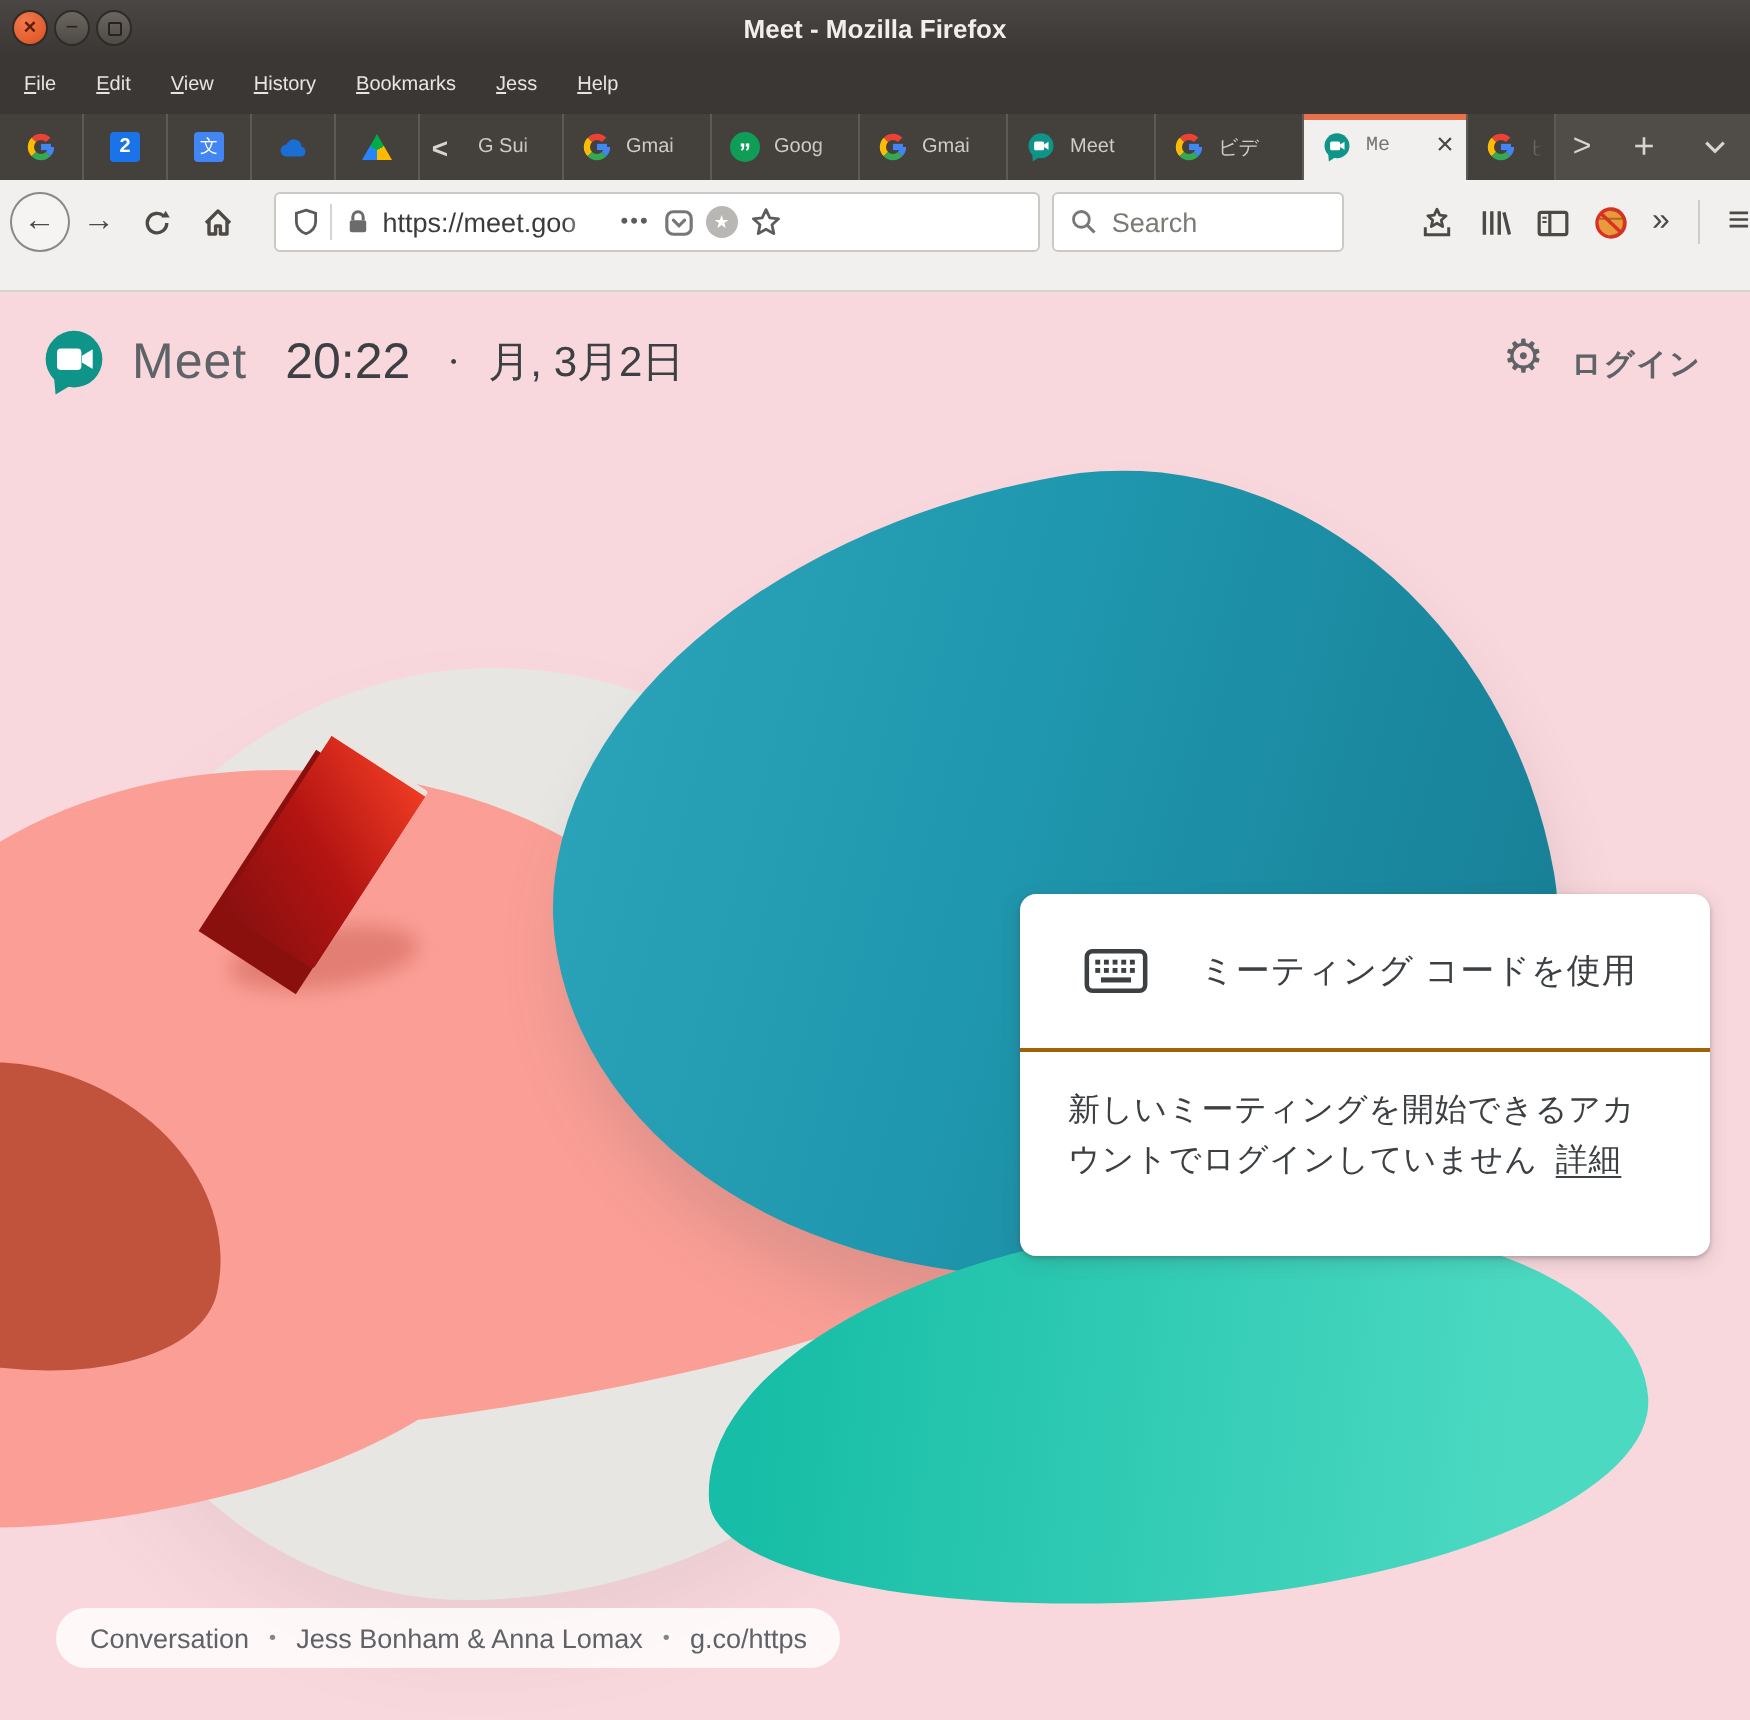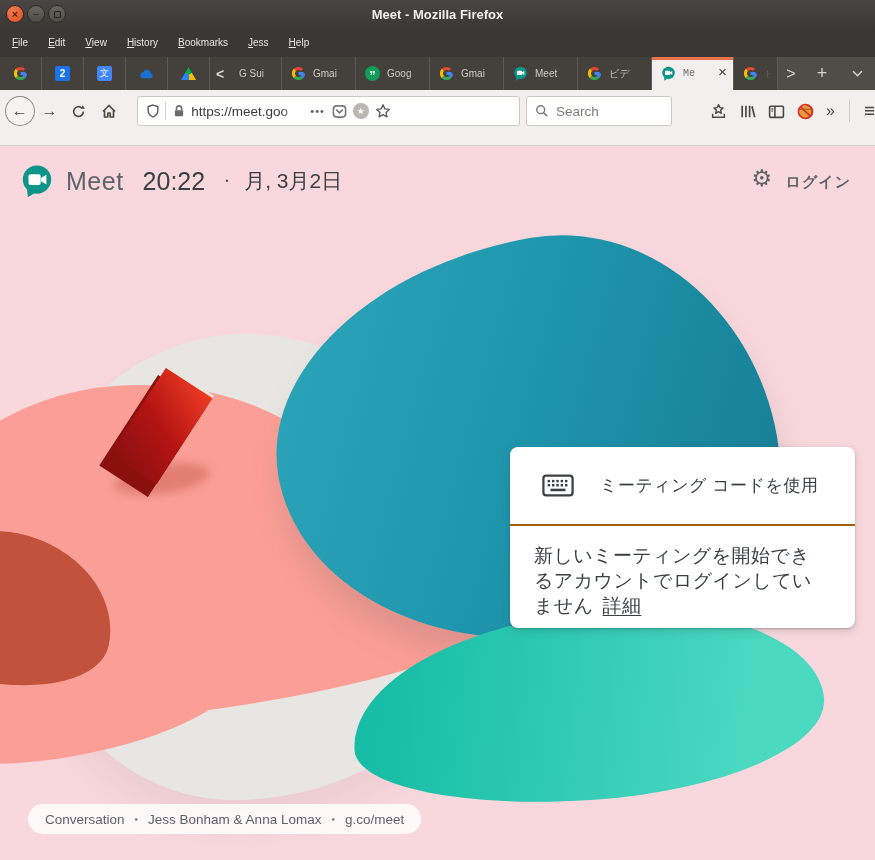--- a/index.html
+++ b/index.html
@@ -113,21 +113,21 @@
   .meet-dot { font-size:15px; color:#3c4043; margin:0 10px 0 14px; }
   .meet-date { font-size:21px; color:#3c4043; }
   .gear { position:absolute; right:103px; top:21px; font-size:23px; color:#5f6368; line-height:1; }
   .login { position:absolute; right:24px; top:27px; font-size:15px; color:#5f6368; letter-spacing:1px;font-weight:bold; }
 
   
   .card { position:absolute; left:510px; top:301px; width:345px; height:181px; background:#fff; border-radius:8px;
     box-shadow:0 1px 2px rgba(60,64,67,.3), 0 3px 10px rgba(60,64,67,.18); }
   .card-top { height:79px; display:flex; align-items:center; padding-left:32px; border-bottom:2px solid #a16207; }
   .card-title { font-size:17px; color:#3c4043; margin-left:26px; letter-spacing:.5px; }
-  .card-body { padding:17px 36px 0 24px; font-size:19px; line-height:25px; color:#3c4043; letter-spacing:.4px; }
+  .card-body { padding:17px 36px 0 24px; font-size:16px; line-height:25px; color:#3c4043; letter-spacing:.4px; }
   .detail-link { text-decoration:underline; text-underline-offset:3px; margin-left:9px; color:#3c4043; }
 
   
   .chip { position:absolute; left:28px; top:658px; height:30px; border-radius:15px; background:rgba(255,255,255,.82);
     display:inline-flex; align-items:center; padding:0 17px; font-size:13.5px; color:#5f6368; }
   .chip .csep { margin:0 10px; font-size:10px; color:#80868b; }
 </style>
 </head>
 <body>
 
@@ -386,17 +386,17 @@
         <span class="card-title">ミーティング コードを使用</span>
       </div>
       <div class="card-body"><span>新しいミーティングを開始できるアカウントでログインしていません</span><span class="detail-link">詳細</span></div>
     </div>
 
     <div class="chip">
       <span>Conversation</span>
       <span class="csep">•</span>
       <span>Jess Bonham &amp; Anna Lomax</span>
       <span class="csep">•</span>
-      <span>g.co/meet</span>
+      <span>g.co/https</span>
     </div>
   </div>
 
 </div>
 
 </body></html>

